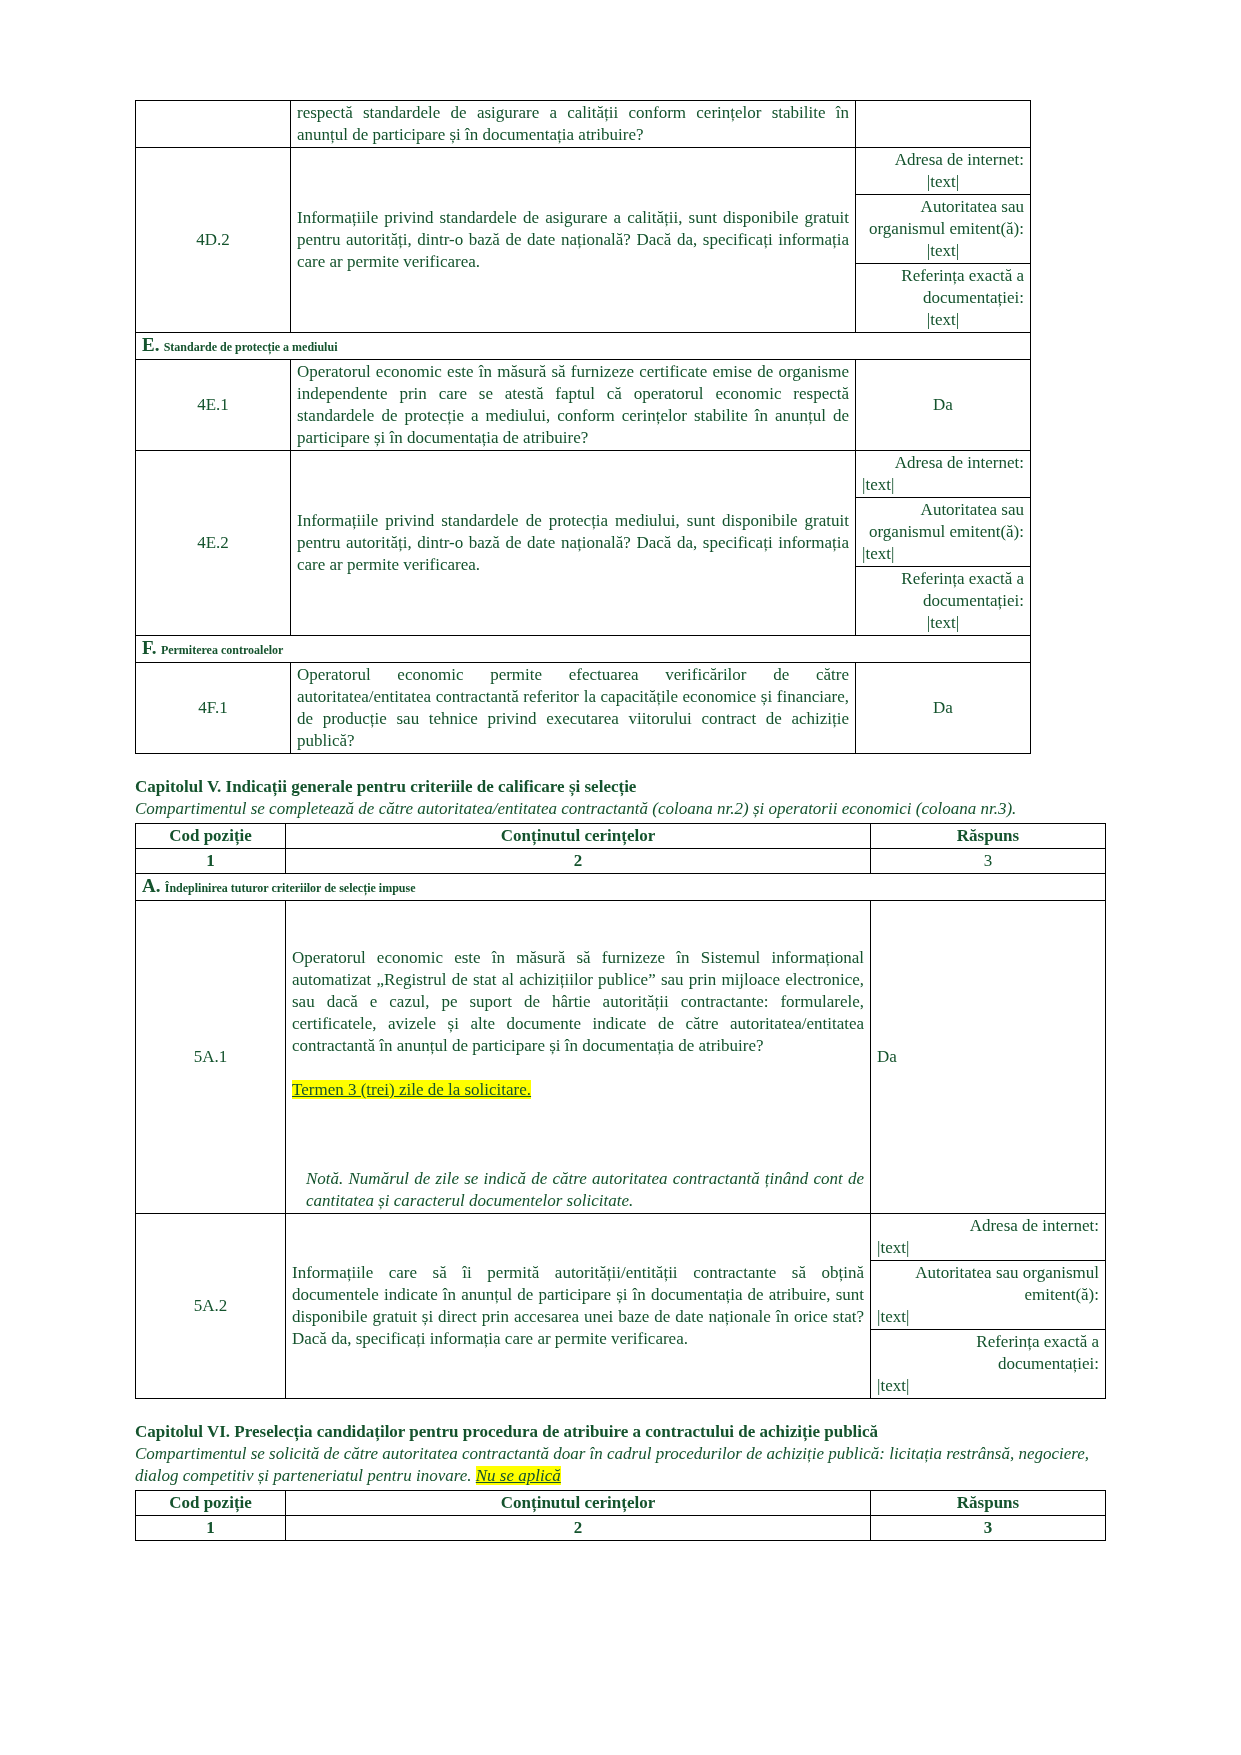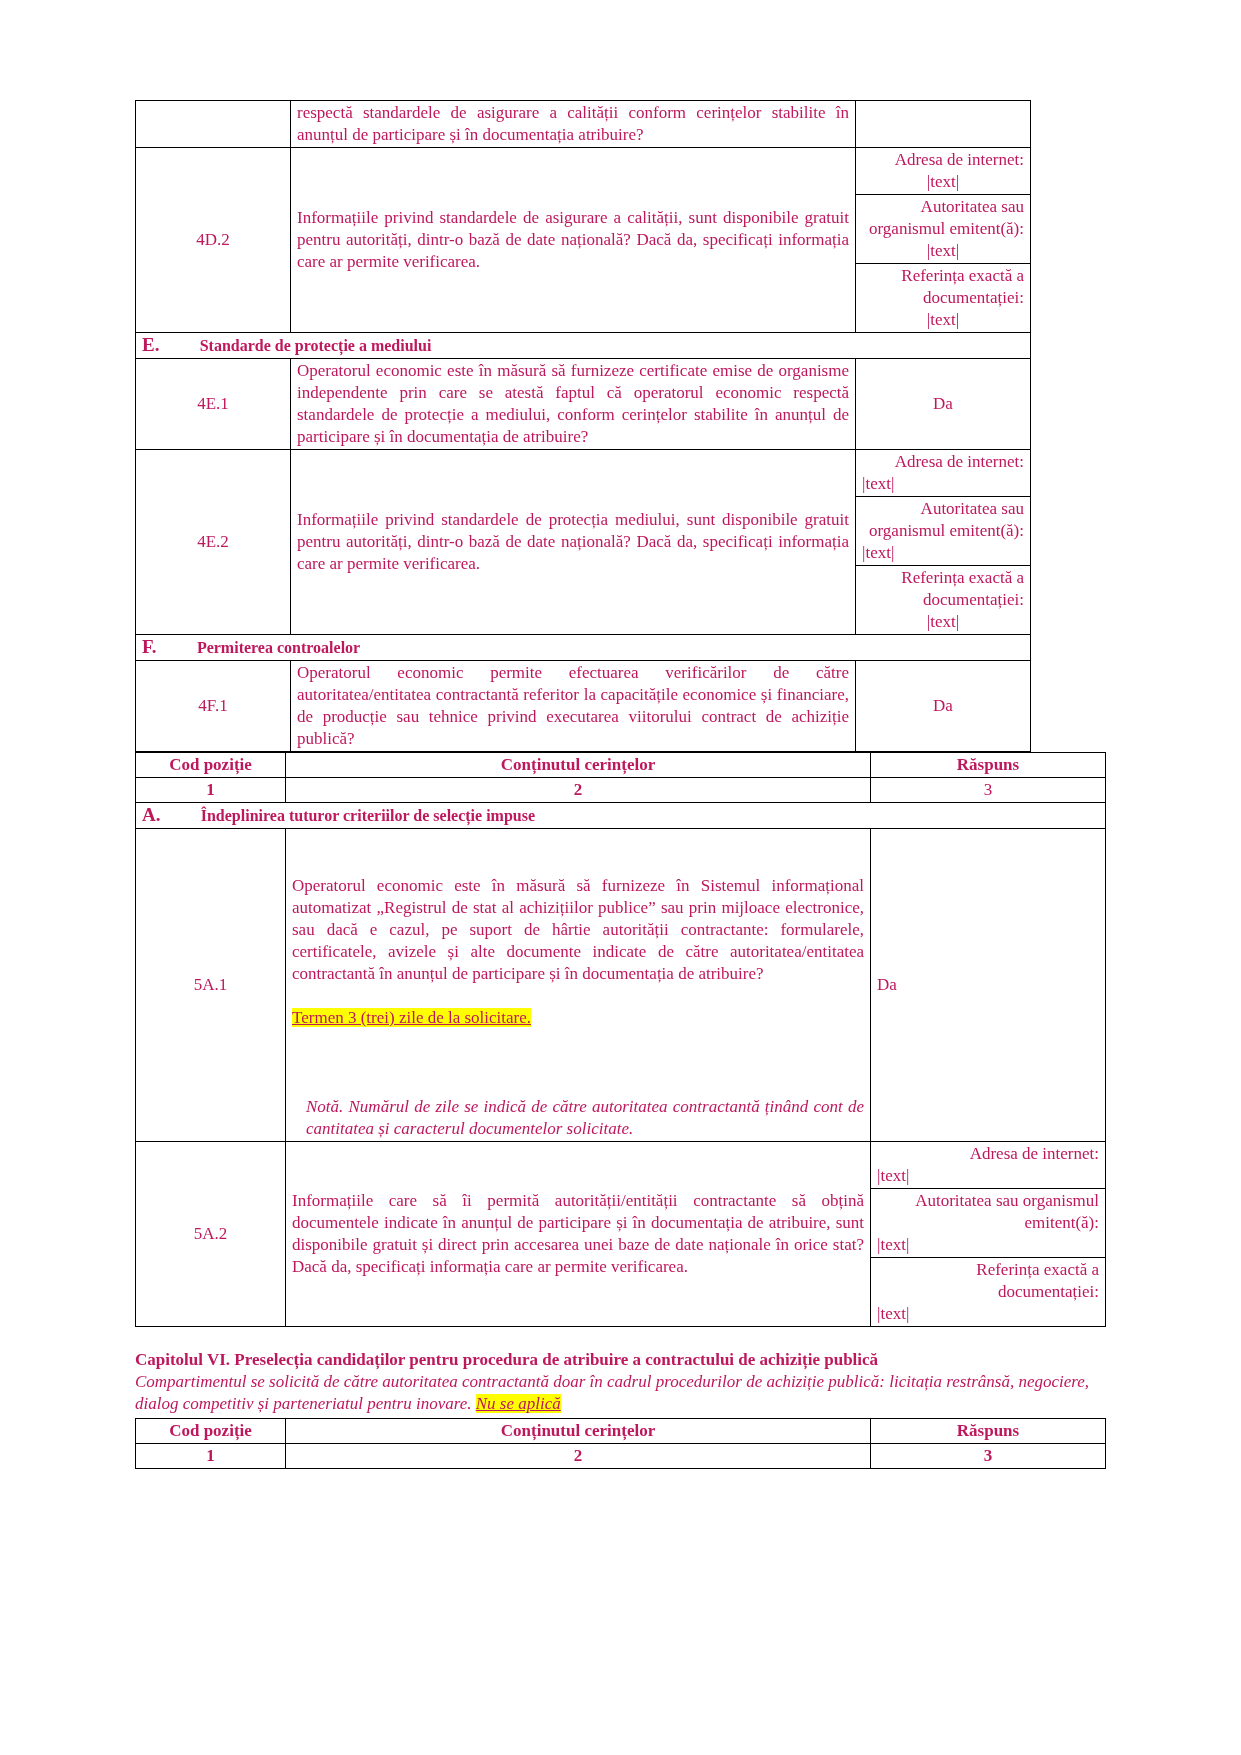--- a/index.html
+++ b/index.html
@@ -1,37 +1,37 @@
 <!DOCTYPE html>
 <html><head>
 <meta charset="utf-8">
 <style>
   html,body { margin:0; padding:0; background:#888; }
   .page {
     width:1241px; height:1755px; background:#ffffff; margin:0 auto;
     box-sizing:border-box; padding:100px 0 0 135px;
     font-family:"Liberation Serif","DejaVu Serif",serif;
-    font-size:17px; line-height:22px; color:#be185d;
+    font-size:17px; line-height:22px; color:#14532d;
   }
   table.t { border-collapse:collapse; table-layout:fixed; }
   table.t1 { width:895px; }
   table.t2 { width:970px; }
   .t td { border:1px solid #000; padding:1px 6px; vertical-align:middle; box-sizing:border-box; }
   .code-cell { text-align:center; }
   .text-cell { text-align:justify; }
   .ans-cell { text-align:center; }
   .ans-left { text-align:left; padding-left:8px; }
   .top { vertical-align:top; }
   .field-cell { padding:1px 5px; vertical-align:top; }
   .f-label { text-align:right; }
   .val-center { text-align:center; }
   .val-left { text-align:left; }
   .sec-cell { font-weight:bold; text-align:left; padding:1px 8px; }
   .sec-letter { font-size:19px; }
-  .sec-title { font-size:16px;margin-left:36px; }
+  .sec-title { font-size:12px; }
   .th-cell { font-weight:bold; text-align:center; }
   .num-cell { text-align:center; font-weight:bold; }
   .num-plain { text-align:center; font-weight:normal; }
   .chapter { width:970px; }
   .chapter-title { font-weight:bold; margin:22px 0 0 0; }
   .chapter-sub { font-style:italic; margin:0 0 3px 0; text-align:left; }
   .hl { background:#ffff00;text-decoration:underline; }
   .note { font-style:italic; margin-left:14px; }
   .spacer { height:22px; }
   .para { text-align:justify;margin-top:45px; }
@@ -117,20 +117,24 @@
       </tr>
 
       <tr>
         <td class="code-cell">4F.1</td>
         <td class="text-cell">Operatorul economic permite efectuarea verificărilor de către autoritatea/entitatea contractantă referitor la capacitățile economice și financiare, de producție sau tehnice privind executarea viitorului contract de achiziție publică?</td>
         <td class="ans-cell">Da</td>
       </tr>
     </tbody>
   </table>
 
+  <div class="chapter">
+    <div class="chapter-title">Capitolul V. Indicații generale pentru criteriile de calificare și selecție</div>
+    <div class="chapter-sub">Compartimentul se completează de către autoritatea/entitatea contractantă (coloana nr.2) și operatorii economici (coloana nr.3).</div>
+  </div>
 
   <table class="t t2">
     <colgroup>
         <col style="width:150px">
         <col style="width:585px">
         <col style="width:235px">
       </colgroup>
     <tbody>
       <tr>
         <td class="th-cell">Cod poziție</td>

